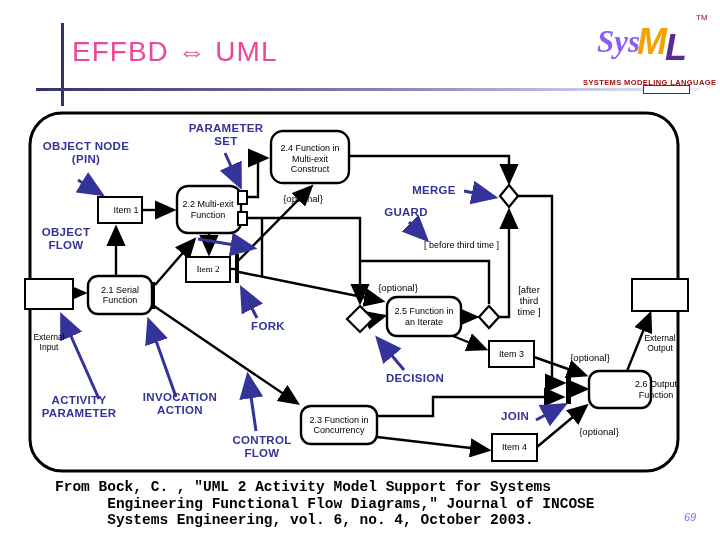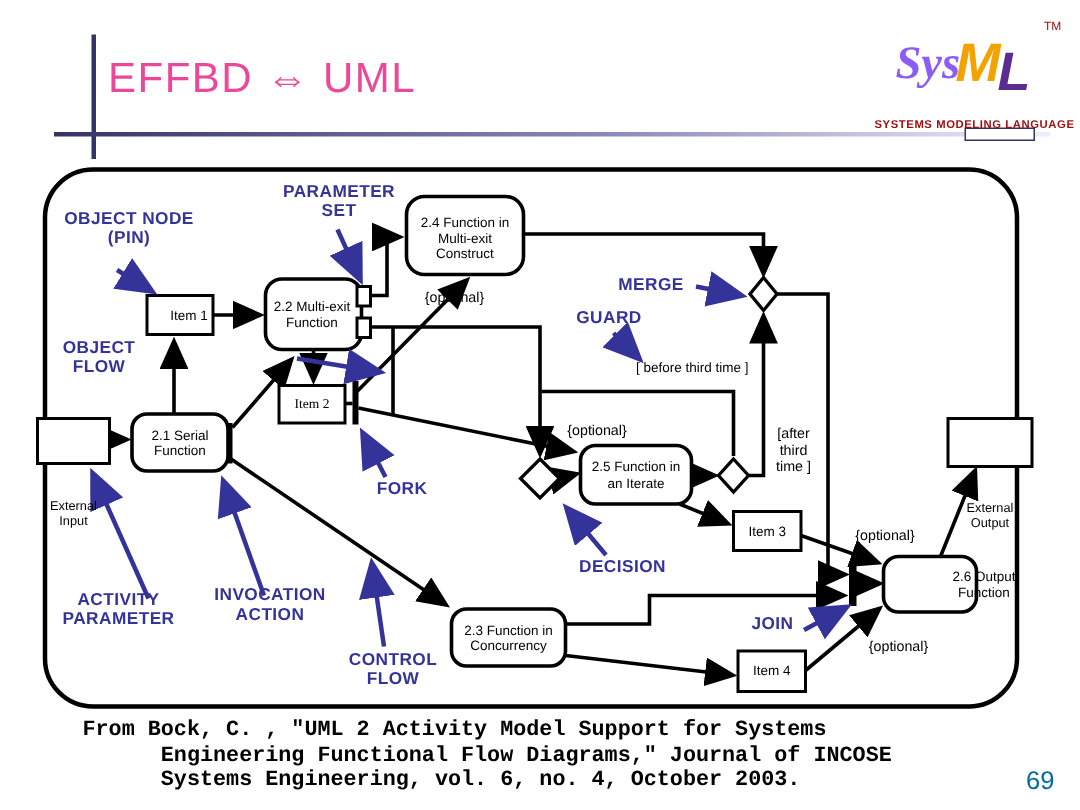--- a/index.html
+++ b/index.html
@@ -8,21 +8,21 @@
   .abs{position:absolute;}
   .title{font-size:28px;color:#ec4899;letter-spacing:1px;white-space:nowrap;}
   .lbl{color:#333399;font-weight:bold;font-size:11.5px;line-height:13px;text-align:center;
        white-space:pre-line;letter-spacing:.3px;}
   .note{color:#000;font-size:9.5px;line-height:11px;text-align:center;white-space:pre-line;}
   .nodetext{display:flex;align-items:center;justify-content:center;text-align:center;
        font-size:9px;line-height:10.5px;color:#000;white-space:pre-line;}
   .small{font-size:8.5px;line-height:10px;margin-top:48px;}
   .citation{font-family:"Liberation Mono","DejaVu Sans Mono",monospace;font-weight:bold;
        font-size:14.5px;line-height:16.5px;white-space:pre;color:#000;}
-  .pagenum{font-size:17px;color:#0369a1;}
+  .pagenum{font-size:11px;color:#8b5cf6;font-style:italic;}
   .logo-sys{font-family:"Liberation Serif","DejaVu Serif",serif;font-style:italic;font-weight:bold;
        font-size:31px;color:#8b5cf6;}
   .logo-m{font-style:italic;font-weight:bold;font-size:36px;color:#F2A300;}
   .logo-l{font-style:italic;font-weight:bold;font-size:36px;color:#5C2D91;}
   .logo-tm{font-size:8px;font-weight:normal;color:#A01010;}
   .logo-tag{font-size:7.5px;font-weight:bold;color:#A01010;letter-spacing:.4px;white-space:nowrap;}
   .vrule{background:#333366;}
   .hrule{background:linear-gradient(to right,#333366,#8888bb 55%,#eeeeff);}
   .rulebox{background:#fff;border:1px solid #333366;}
 </style>

